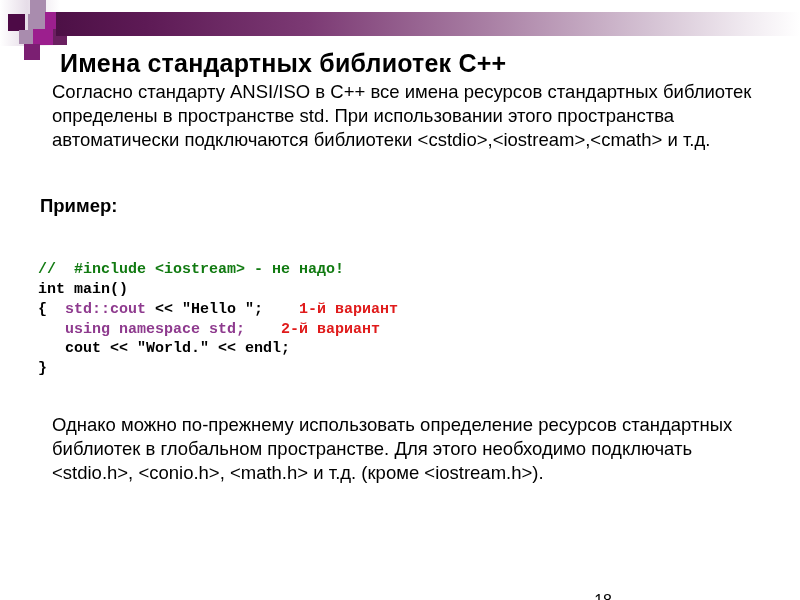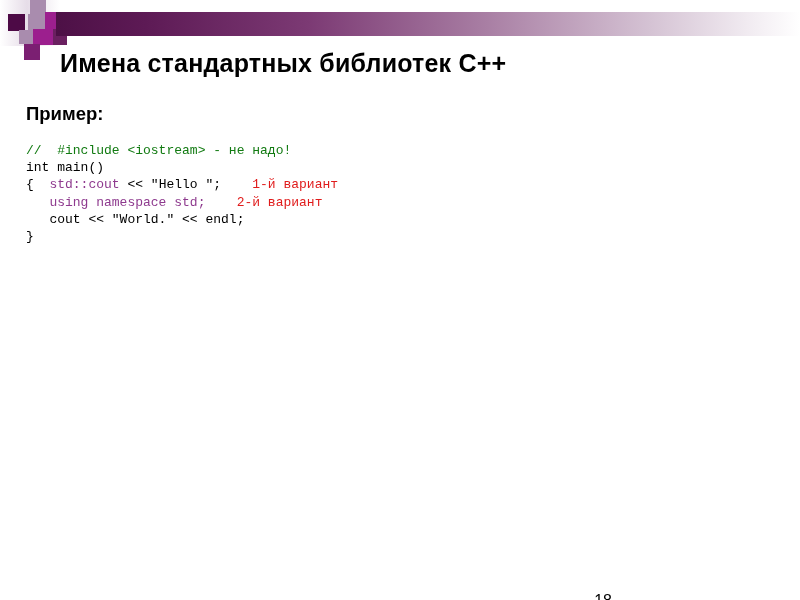--- a/index.html
+++ b/index.html
@@ -70,34 +70,34 @@
     font-size: 18.5px;
     line-height: 1.30;
     margin: 0 0 6px 0;
     text-indent: 0;
     padding-left: 26px;
   }
   .para-label {
     font-size: 18.5px;
     font-weight: bold;
     line-height: 1.30;
-    margin: 0;
+    margin: 14px;
   }
   .spacer-lg { height: 22px; }
   .spacer-sm { height: 16px; }
   .spacer-xs { height: 10px; }
 
   
   #code-block {
     font-family: "Liberation Mono", "DejaVu Sans Mono", monospace;
-    font-size: 13px;
+    font-size: 15px;
     line-height: 1.32;
-    font-weight: normal;
+    font-weight: bold;
     white-space: pre;
-    margin: 0;
+    margin: 12px;
   }
   .code-line { white-space: pre; }
   .tok-comment { color: #117a11; }
   .tok-plain   { color: #000000; }
   .tok-ns      { color: #8e3a8e; }
   .tok-note    { color: #e01b1b; }
 
   
   #slide-number {
     position: absolute;
@@ -125,34 +125,36 @@
   <div class="decor-sq" style="left:53px; top:29px; width:14px; height:16px; background:#6a2060;"></div>
   <div class="decor-sq" style="left:24px; top:44px; width:16px; height:16px; background:#7b1f72;"></div>
 
   <div class="decor-bar"></div>
 </div>
 
 <h1 id="slide-title">Имена стандартных библиотек C++</h1>
 
 <div id="slide-body">
 
+  <p class="para">Согласно стандарту ANSI/ISO в C++ все имена ресурсов стандартных библиотек определены в пространстве std. При использовании этого пространства автоматически подключаются библиотеки &lt;cstdio&gt;,&lt;iostream&gt;,&lt;cmath&gt; и т.д.</p>
 
   <div class="spacer-lg"></div>
 
   <p class="para-label">Пример:</p>
 
   <div class="spacer-sm"></div>
 
   <pre id="code-block"><span class="code-line"><span class="tok-comment">//  #include &lt;iostream&gt; - не надо!</span></span>
 <span class="code-line"><span class="tok-plain">int main()</span></span>
 <span class="code-line"><span class="tok-plain">{  </span><span class="tok-ns">std::cout</span><span class="tok-plain"> &lt;&lt; "Hello ";</span><span class="tok-plain">    </span><span class="tok-note">1-й вариант</span></span>
 <span class="code-line"><span class="tok-plain">   </span><span class="tok-ns">using namespace std;</span><span class="tok-plain">    </span><span class="tok-note">2-й вариант</span></span>
 <span class="code-line"><span class="tok-plain">   cout &lt;&lt; "World." &lt;&lt; endl;</span></span>
 <span class="code-line"><span class="tok-plain">}</span></span></pre>
 
   <div class="spacer-lg"></div>
 
+  <p class="para">Однако можно по-прежнему использовать определение ресурсов стандартных библиотек в глобальном пространстве. Для этого необходимо подключать &lt;stdio.h&gt;, &lt;conio.h&gt;, &lt;math.h&gt; и т.д. (кроме &lt;iostream.h&gt;).</p>
 
   <div class="spacer-xs"></div>
 
 </div>
 
 <div id="slide-number">18</div>
 
 </body></html>

